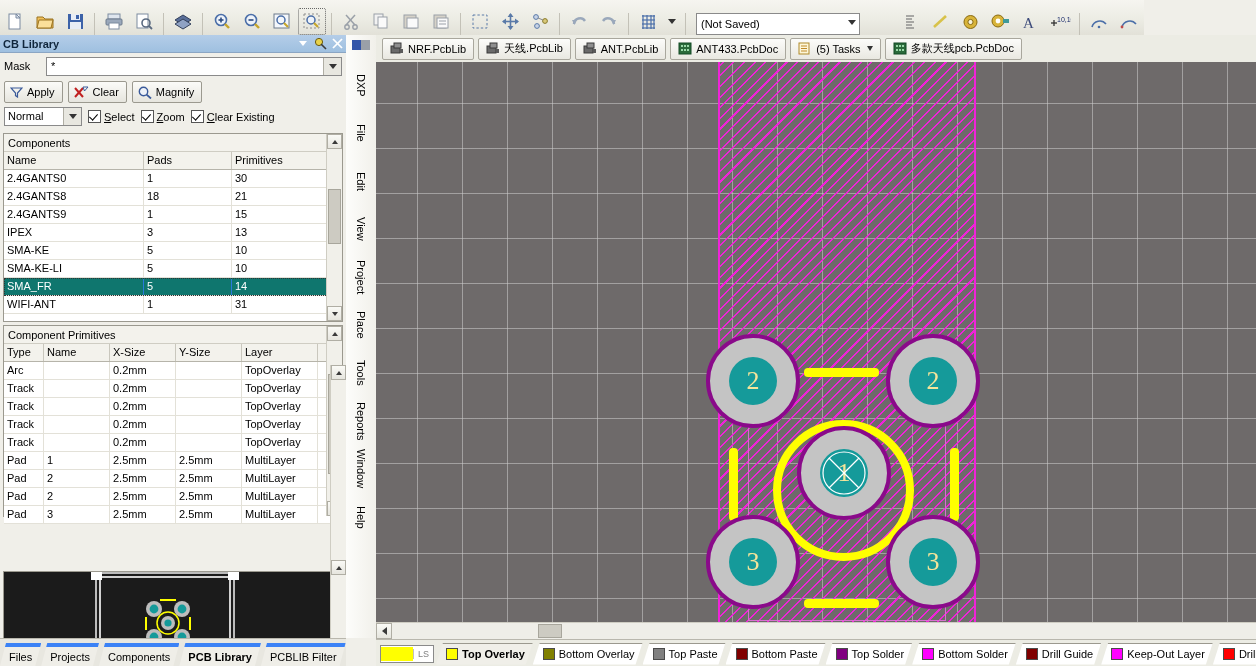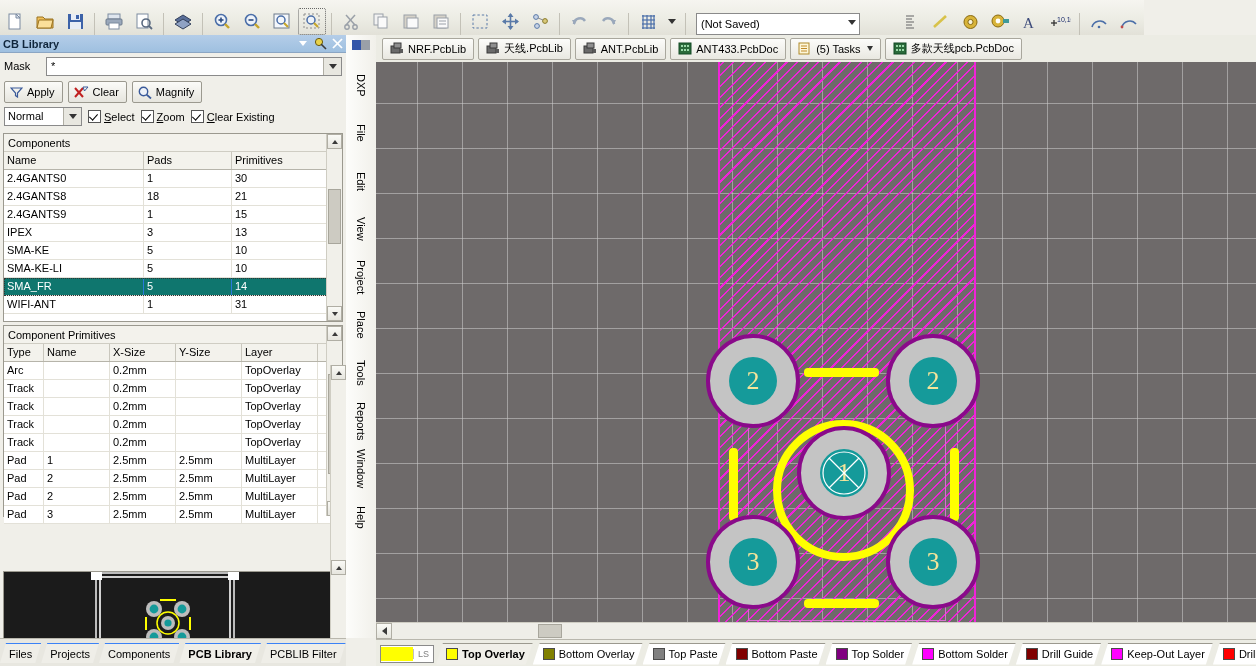--- a/index.html
+++ b/index.html
@@ -94,21 +94,21 @@
   .preview{
     position:absolute;left:3px;top:536px;width:335px;height:96px;
     background:linear-gradient(180deg,#262626,#111);border:1px solid #9b998f;overflow:hidden;
   }
   .outer-sb{position:absolute;right:0;top:330px;width:15px;height:306px;background:#f1f0ea;border-left:1px solid #cfcdc3;}
 
   
   .ptabs{position:absolute;left:0;top:638px;width:346px;height:28px;background:#e8e7e0;
     border-top:1px solid #b9b7ad;display:flex;align-items:flex-start;}
   .ptab{height:19px;margin-top:4px;padding:0 9px;font-size:11px;display:flex;align-items:center;
-    background:#efeee8;border-top:1px solid #3b82f6;color:#000;
+    background:#efeee8;border-top:4px solid #3b82f6;color:#000;
     clip-path:polygon(6px 0,100% 0,calc(100% - 6px) 100%,0 100%);}
   .ptab.active{font-weight:bold;background:#f0efe9;}
 
   
   .vmenu{
     position:absolute;left:346px;top:35px;width:30px;height:603px;
     background:linear-gradient(90deg,#fdfdfb,#f1f0ea);border-right:1px solid #b9b7ad;
   }
   .vmenu-items{position:absolute;left:0;top:26px;width:30px;}
   .vm-item{

